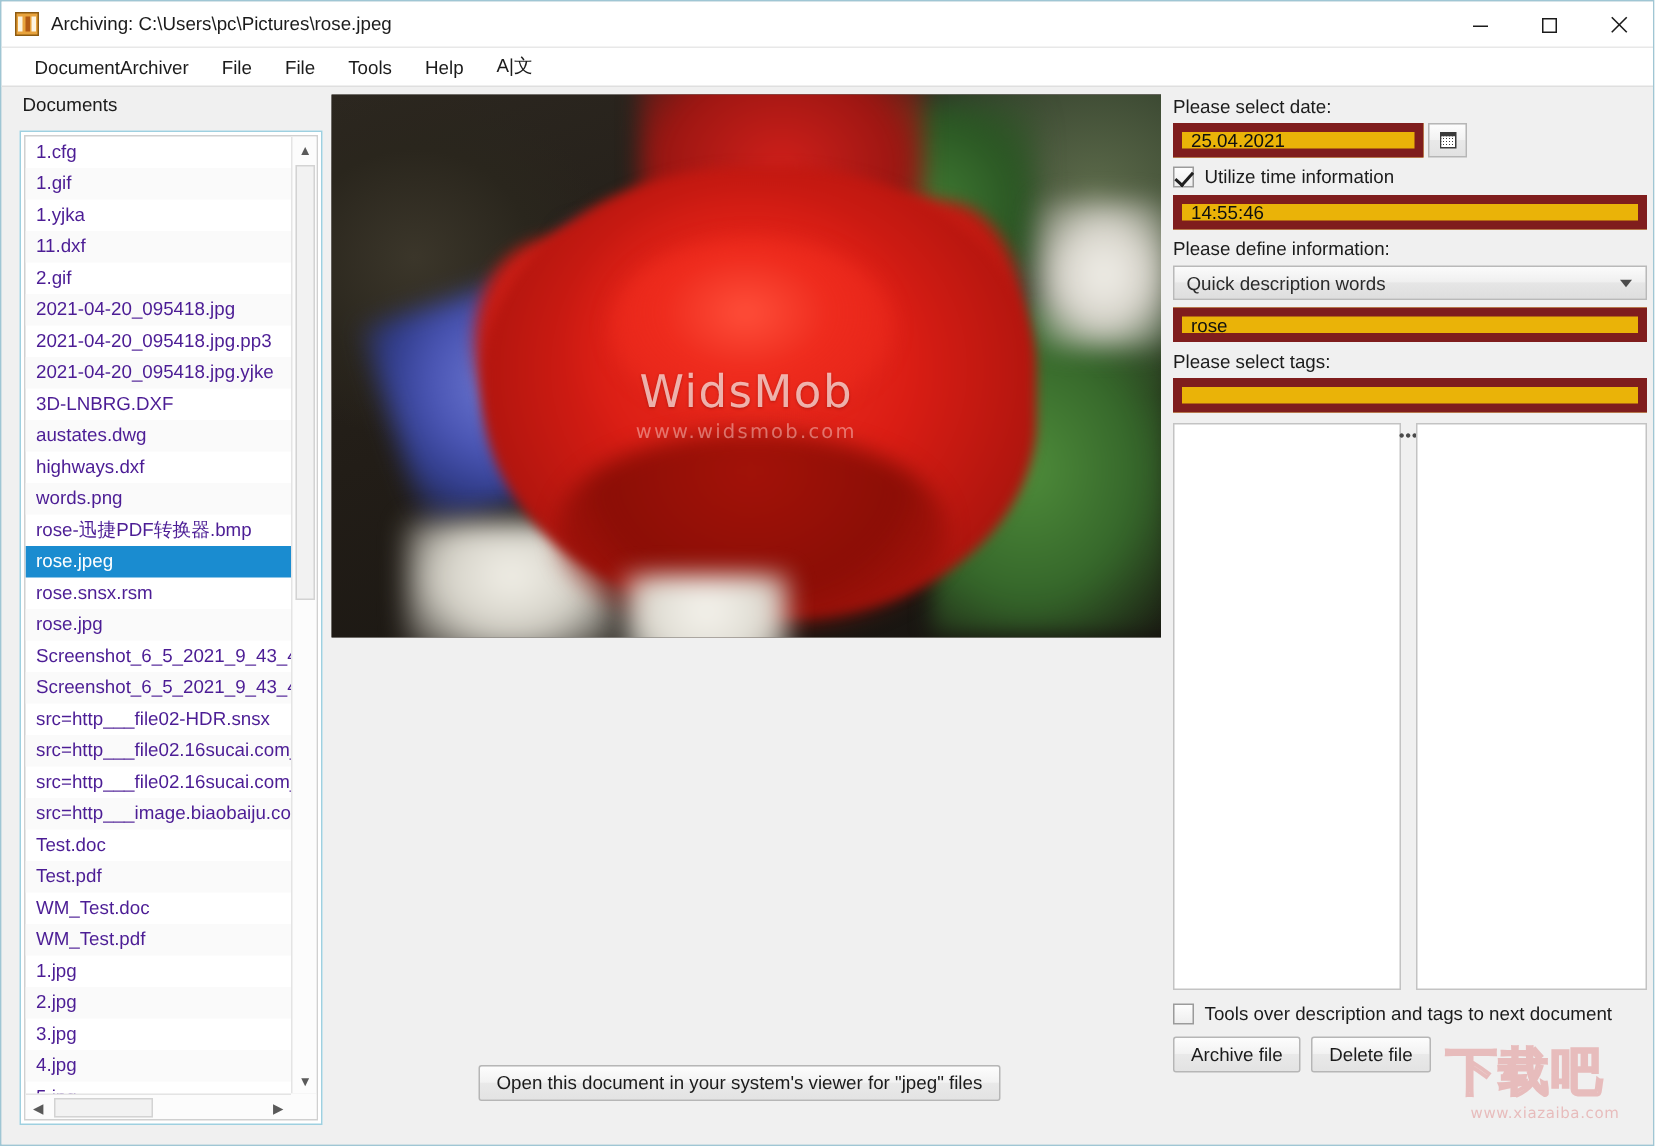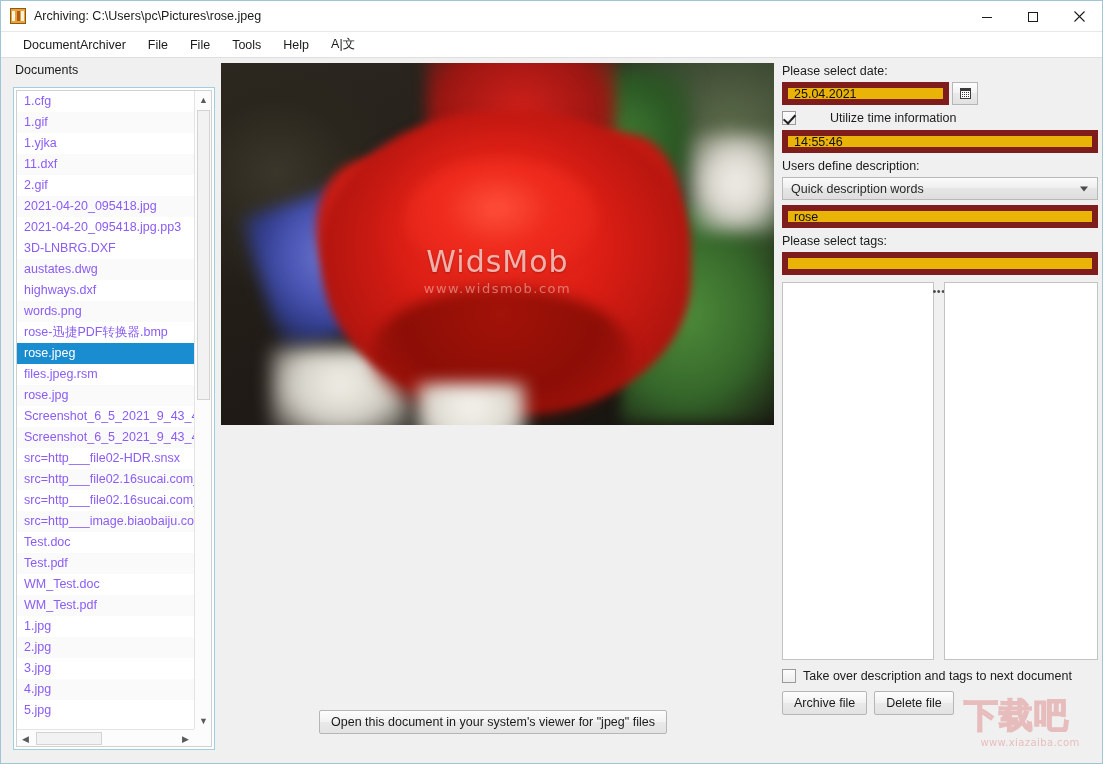--- a/index.html
+++ b/index.html
@@ -102,21 +102,21 @@
     background: #ffffff;
     overflow: hidden;
   }
   .file-list {
     position: absolute; left: 0; top: 0;
     width: 178px; height: 100%;
     overflow: hidden;
   }
   .file-row {
     height: 21px; line-height: 21px;
-    font-size: 12.5px; color: #8b5cf6;
+    font-size: 12.5px; color: #4c1d95;
     padding-left: 7px;
     white-space: nowrap;
     overflow: hidden;
     cursor: default;
   }
   .file-row.alt { background: #fafafa; }
   .file-row.sel {
     background: #1a8cd0; color: #ffffff;
   }
   
@@ -327,21 +327,21 @@
     position: relative;
   }
   .cal-ico::after {
     content: "";
     position: absolute; left: 1px; top: 3px;
     width: 9px; height: 7px;
     background:
       repeating-linear-gradient(90deg, #ffffff 0 1px, transparent 1px 2px),
       repeating-linear-gradient(0deg, #ffffff 0 1px, transparent 1px 2px);
   }
-  .chk-row { display: flex; align-items: center; margin: 6px 0 5px 0; gap: 27px; }
+  .chk-row { display: flex; align-items: center; margin: 6px 0 5px 0; }
   .chkbox {
     width: 14px; height: 14px;
     border: 1px solid #9b9b9b;
     background: linear-gradient(180deg,#fdfdfd,#eeeeee);
     margin-right: 7px;
     position: relative;
     flex: none;
     cursor: default;
   }
   .chkbox.on::after {
@@ -480,27 +480,28 @@
       <div class="docs-listwrap">
         <div class="docs-listinner">
           <div class="file-list" id="file-list">
               <div class="file-row">1.cfg</div>
               <div class="file-row alt">1.gif</div>
               <div class="file-row">1.yjka</div>
               <div class="file-row alt">11.dxf</div>
               <div class="file-row">2.gif</div>
               <div class="file-row alt">2021-04-20_095418.jpg</div>
               <div class="file-row">2021-04-20_095418.jpg.pp3</div>
+              <div class="file-row alt">2021-04-20_095418.jpg.yjke</div>
               <div class="file-row">3D-LNBRG.DXF</div>
               <div class="file-row alt">austates.dwg</div>
               <div class="file-row">highways.dxf</div>
               <div class="file-row alt">words.png</div>
               <div class="file-row">rose-迅捷PDF转换器.bmp</div>
               <div class="file-row sel">rose.jpeg</div>
-              <div class="file-row">files.jpeg.rsm</div>
+              <div class="file-row">rose.snsx.rsm</div>
               <div class="file-row alt">rose.jpg</div>
               <div class="file-row">Screenshot_6_5_2021_9_43_40.j</div>
               <div class="file-row alt">Screenshot_6_5_2021_9_43_42.j</div>
               <div class="file-row">src=http___file02-HDR.snsx</div>
               <div class="file-row alt">src=http___file02.16sucai.com_</div>
               <div class="file-row">src=http___file02.16sucai.com_</div>
               <div class="file-row alt">src=http___image.biaobaiju.com</div>
               <div class="file-row">Test.doc</div>
               <div class="file-row alt">Test.pdf</div>
               <div class="file-row">WM_Test.doc</div>
@@ -562,42 +563,42 @@
         </div>
       </div>
 
       <div class="chk-row">
         <div class="chkbox on"></div>
         <div class="chk-lbl">Utilize time information</div>
       </div>
 
       <div class="textinput">14:55:46</div>
 
-      <div class="fld-label mt6">Users define description:</div>
+      <div class="fld-label mt6">Please define information:</div>
       <div class="combo">
         <span>Quick description words</span>
         <span class="caret"></span>
       </div>
 
       <div class="textinput" style="margin-top:5px;">rose</div>
 
       <div class="fld-label mt6">Please select tags:</div>
       <div class="textinput"></div>
 
       <div class="lists-row">
         <div class="listbox lb-left"></div>
         <div class="splitter">
           <span>•••</span>
         </div>
         <div class="listbox lb-right"></div>
       </div>
 
       <div class="bottom-chk">
         <div class="chkbox"></div>
-        <div class="chk-lbl">Take over description and tags to next document</div>
+        <div class="chk-lbl">Tools over description and tags to next document</div>
       </div>
 
       <div class="btn-row">
         <div class="pbtn">Archive file</div>
         <div class="pbtn">Delete file</div>
       </div>
     </div>
 
     <div class="corner-wm">
       <div class="cwm-cn">下载吧</div>

